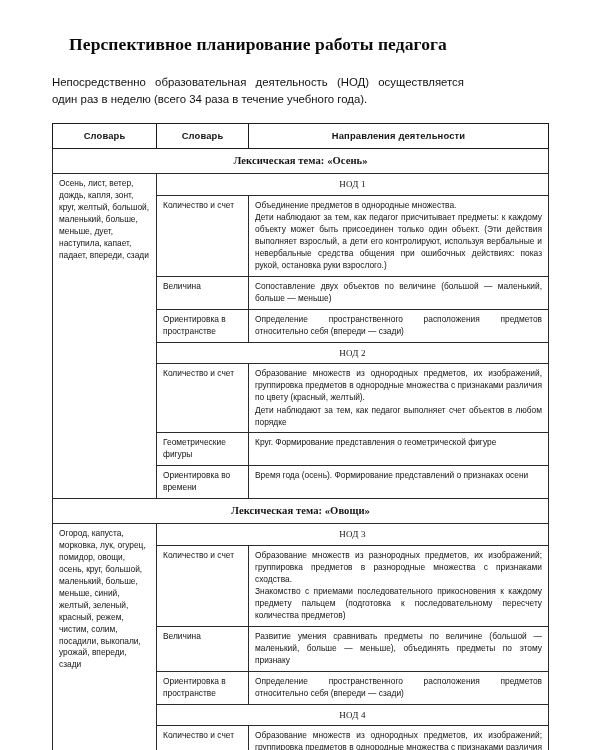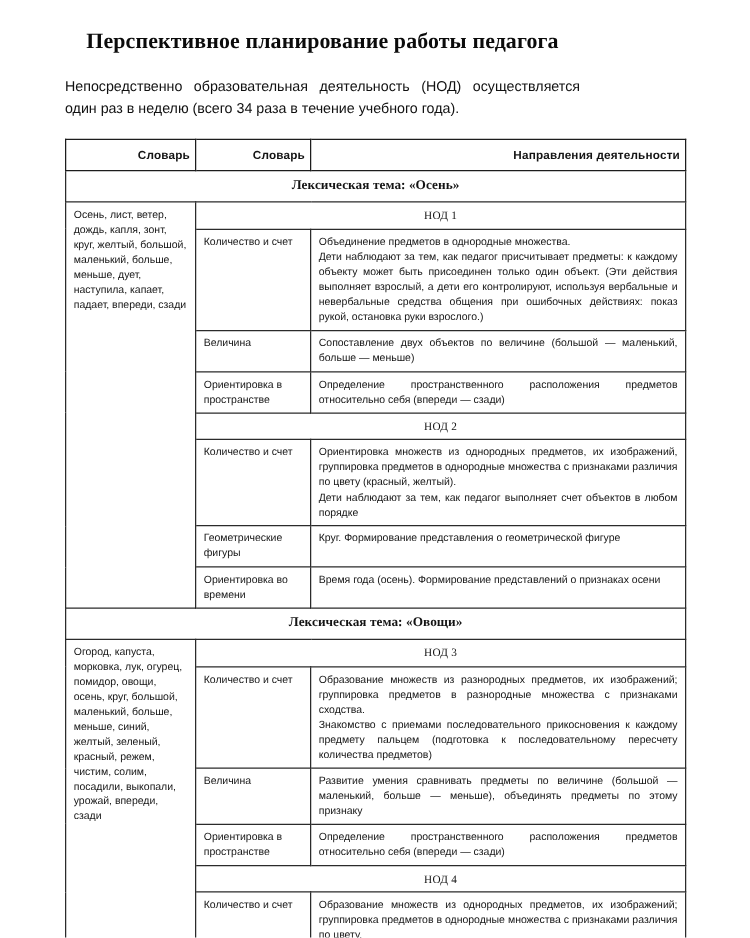--- a/index.html
+++ b/index.html
@@ -13,21 +13,21 @@
     font-family: "Liberation Sans", sans-serif;
     color: #101010;
     overflow: hidden;
   }
 
   .page {
     position: relative;
     width: 516px;
     height: 750px;
     box-sizing: border-box;
-    padding: 0 52px;
+    padding: 12px 52px;
   }
 
   .doc-title {
     font-family: "Liberation Serif", serif;
     font-weight: bold;
     font-size: 17.5px;
     text-align: center;
     letter-spacing: 0.1px;
     margin: 0;
     padding-top: 22px;
@@ -64,21 +64,21 @@
     line-height: 1.42;
     font-weight: normal;
     color: #141414;
   }
 
   
   tr.head th {
     font-family: "Liberation Sans", sans-serif;
     font-weight: bold;
     font-size: 9.4px;
-    text-align: right;
+    text-align: center;
     padding: 5px 4px 6px 4px;
     letter-spacing: 0.15px;
     border-color: #1c1c1c;
   }
 
   
   tr.theme td {
     font-family: "Liberation Serif", serif;
     font-weight: bold;
     font-size: 10.6px;
@@ -167,21 +167,21 @@
           <td class="body">
             <p>Определение пространственного расположения предметов относительно себя (впереди — сзади)</p>
           </td>
         </tr>
         <tr>
           <td class="nod" colspan="2">НОД 2</td>
         </tr>
         <tr>
           <td class="section">Количество и счет</td>
           <td class="body">
-            <p>Ориентировка множеств из однородных предметов, их изображений, группировка предметов в однородные множества с признаками различия по цвету (красный, желтый).</p>
+            <p>Образование множеств из однородных предметов, их изображений, группировка предметов в однородные множества с признаками различия по цвету (красный, желтый).</p>
             <p class="it">Дети наблюдают за тем, как педагог выполняет счет объектов в любом порядке</p>
           </td>
         </tr>
         <tr>
           <td class="section">Геометрические фигуры</td>
           <td class="body">
             <p>Круг. Формирование представления о геометрической фигуре</p>
           </td>
         </tr>
         <tr>

